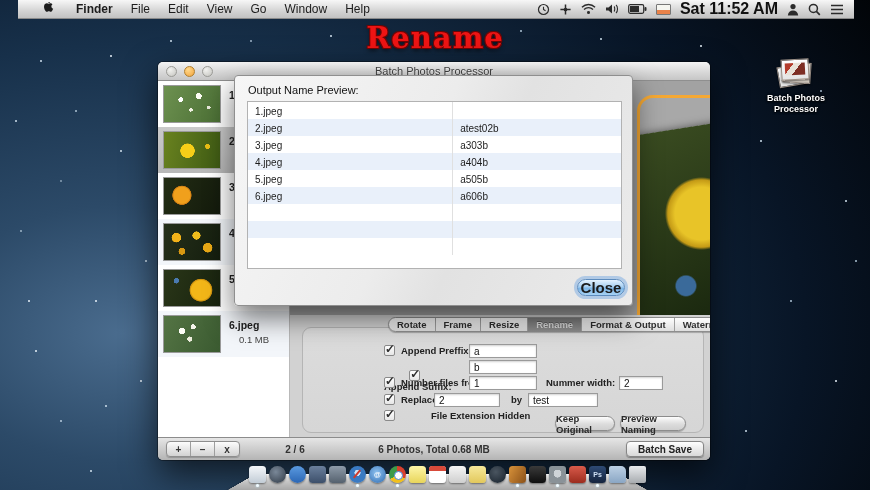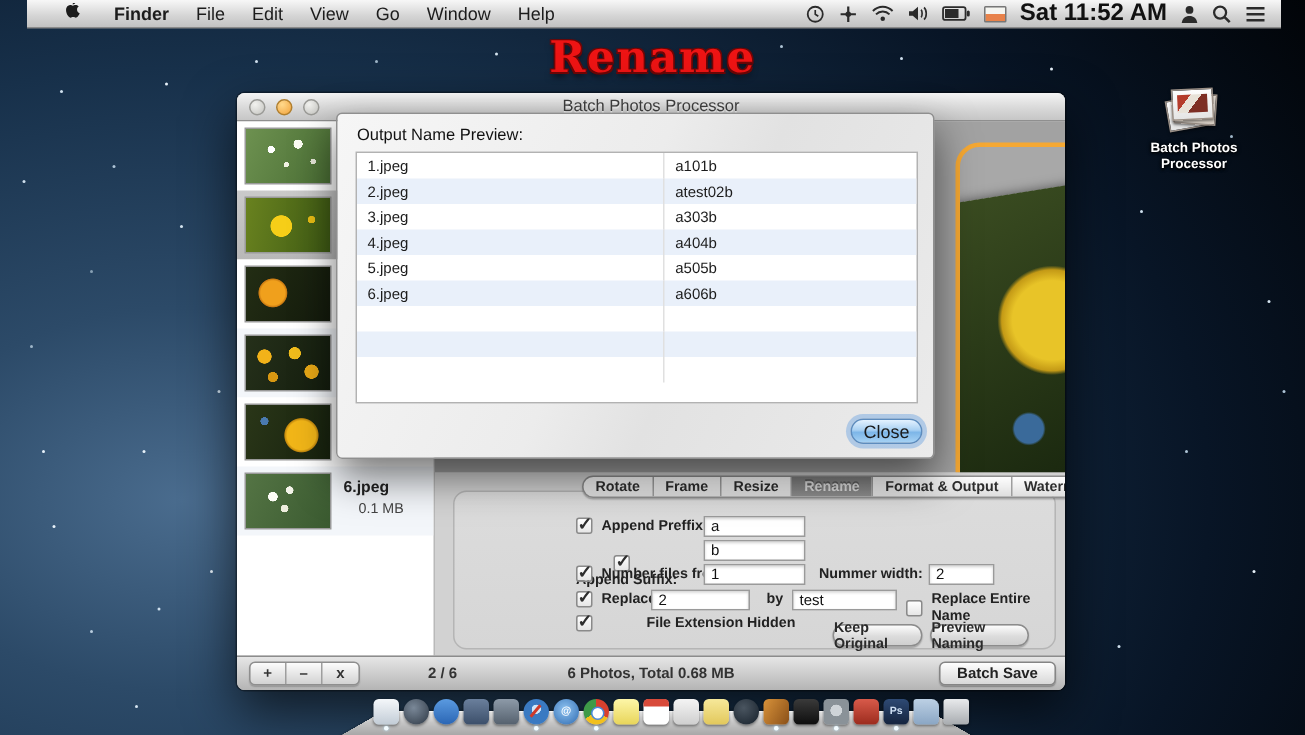--- a/index.html
+++ b/index.html
@@ -109,37 +109,37 @@
     background:linear-gradient(#fcfcfc,#d2d2d2);box-shadow:0 1px 1px rgba(0,0,0,.2);}
   .seg-btn{width:24px;height:14px;display:flex;align-items:center;justify-content:center;
     border-right:1px solid #9e9e9e;font-size:10px;font-weight:bold;color:#333;cursor:default;}
   .seg-btn:last-child{border-right:none;}
   #pos-label{position:absolute;left:112px;width:50px;text-align:center;font-weight:bold;color:#333;}
   #summary-label{position:absolute;left:0;right:0;text-align:center;font-weight:bold;color:#333;}
   #batch-save{position:absolute;right:6px;top:3px;width:78px;height:16px;border:1px solid #858585;border-radius:4px;
     background:linear-gradient(#fefefe,#d8d8d8);font-size:10px;font-weight:bold;color:#222;
     display:flex;align-items:center;justify-content:center;box-shadow:0 1px 1px rgba(0,0,0,.3);cursor:default;}
   
-  #dialog{position:absolute;left:224px;top:75px;width:399px;height:231px;z-index:40;border:1px solid #8f8f8f;
+  #dialog{position:absolute;left:234px;top:75px;width:399px;height:231px;z-index:40;border:1px solid #8f8f8f;
     border-radius:4px;box-shadow:0 12px 28px rgba(0,0,0,.55);
     background:linear-gradient(115deg,#f6f6f6 0%,#ececec 45%,#e2e2e2 60%,#ebebeb 100%);}
   #dialog-title{position:absolute;left:13px;top:8px;font-size:11px;color:#111;}
   #nv-table{position:absolute;left:12px;top:25px;width:375px;height:168px;border:1px solid #b2b2b2;
     background:#fff;overflow:hidden;font-size:10px;color:#1c1c1c;}
   .nv-header{display:flex;height:15px;background:linear-gradient(#fff,#ececec);border-bottom:1px solid #c2c2c2;
     font-size:9.5px;color:#333;}
   .nv-col1{width:55%;padding:1px 0 0 7px;border-right:1px solid #c8c8c8;}
   .nv-col2{flex:1;padding:1px 0 0 7px;}
   .nv-row{display:flex;height:17px;align-items:center;}
   .nv-row:nth-child(even){background:#e9f0fa;}
   .nv-row .nv-col1{border-right:1px solid #e0e0e0;height:100%;display:flex;align-items:center;}
   .nv-row .nv-col2{height:100%;display:flex;align-items:center;}
   #close-btn{position:absolute;right:7px;bottom:9px;width:48px;height:17px;border:1px solid #5d8cbe;border-radius:9px;
     background:linear-gradient(#e4f2ff,#a8d0f2 45%,#7db6e8 55%,#a6d2f4);
-    box-shadow:0 0 0 3px rgba(120,170,225,.5);font-size:12px;font-weight:normal;color:#1a1a1a;
+    box-shadow:0 0 0 3px rgba(120,170,225,.5);font-size:15px;font-weight:bold;color:#1a1a1a;
     display:flex;align-items:center;justify-content:center;cursor:default;}
   
   #dock{position:absolute;left:240px;bottom:-4px;width:395px;height:28px;}
   #dock-shelf{position:absolute;left:0;right:0;bottom:0;height:22px;border-radius:3px;
     background:linear-gradient(#f2f2f2,#c6c6c6 40%,#9c9c9c);border-top:1px solid #fff;
     box-shadow:0 -1px 4px rgba(0,0,0,.35);transform:perspective(60px) rotateX(28deg);}
   #dock-icons{position:absolute;left:9px;top:0;display:flex;gap:3px;align-items:flex-end;}
   .dock-app{width:17px;height:17px;border-radius:3.5px;position:relative;box-shadow:0 1px 2px rgba(0,0,0,.45);
     display:flex;align-items:center;justify-content:center;font-size:7px;font-weight:bold;color:#fff;cursor:default;}
   .dock-app.running::after{content:"";position:absolute;left:50%;bottom:-4px;width:3px;height:3px;margin-left:-1.5px;
@@ -340,24 +340,20 @@
 
             <div class="form-row" style="left:81px;top:66px;">
               <span class="cb checked"></span>
               <span>Replace</span>
             </div>
             <div class="tfield" style="left:131px;top:65px;width:66px;">2</div>
             <div class="form-row" style="left:208px;top:66px;">
               <span>by</span>
             </div>
             <div class="tfield" style="left:225px;top:65px;width:70px;">test</div>
-            <div class="form-row" style="left:301px;top:66px;">
-              <span class="cb"></span>
-              <span>Replace Entire Name</span>
-            </div>
 
             <div class="form-row" style="left:81px;top:82px;gap:30px;">
               <span class="cb checked"></span>
               <span>File Extension Hidden</span>
             </div>
 
             <div class="aqua-btn" style="left:252px;top:88px;width:60px;">Keep Original</div>
             <div class="aqua-btn" style="left:317px;top:88px;width:66px;">Preview Naming</div>
           </div>
         </div>
@@ -375,21 +371,20 @@
       <div id="batch-save">Batch Save</div>
     </div>
   </div>
 
   <div id="dialog">
     <div id="dialog-title">Output Name Preview:</div>
     <div id="nv-table">
       <div id="nv-body">
           <div class="nv-row">
             <span class="nv-col1">1.jpeg</span>
-            <span class="nv-col2">a101b</span>
           </div>
           <div class="nv-row">
             <span class="nv-col1">2.jpeg</span>
             <span class="nv-col2">atest02b</span>
           </div>
           <div class="nv-row">
             <span class="nv-col1">3.jpeg</span>
             <span class="nv-col2">a303b</span>
           </div>
           <div class="nv-row">

